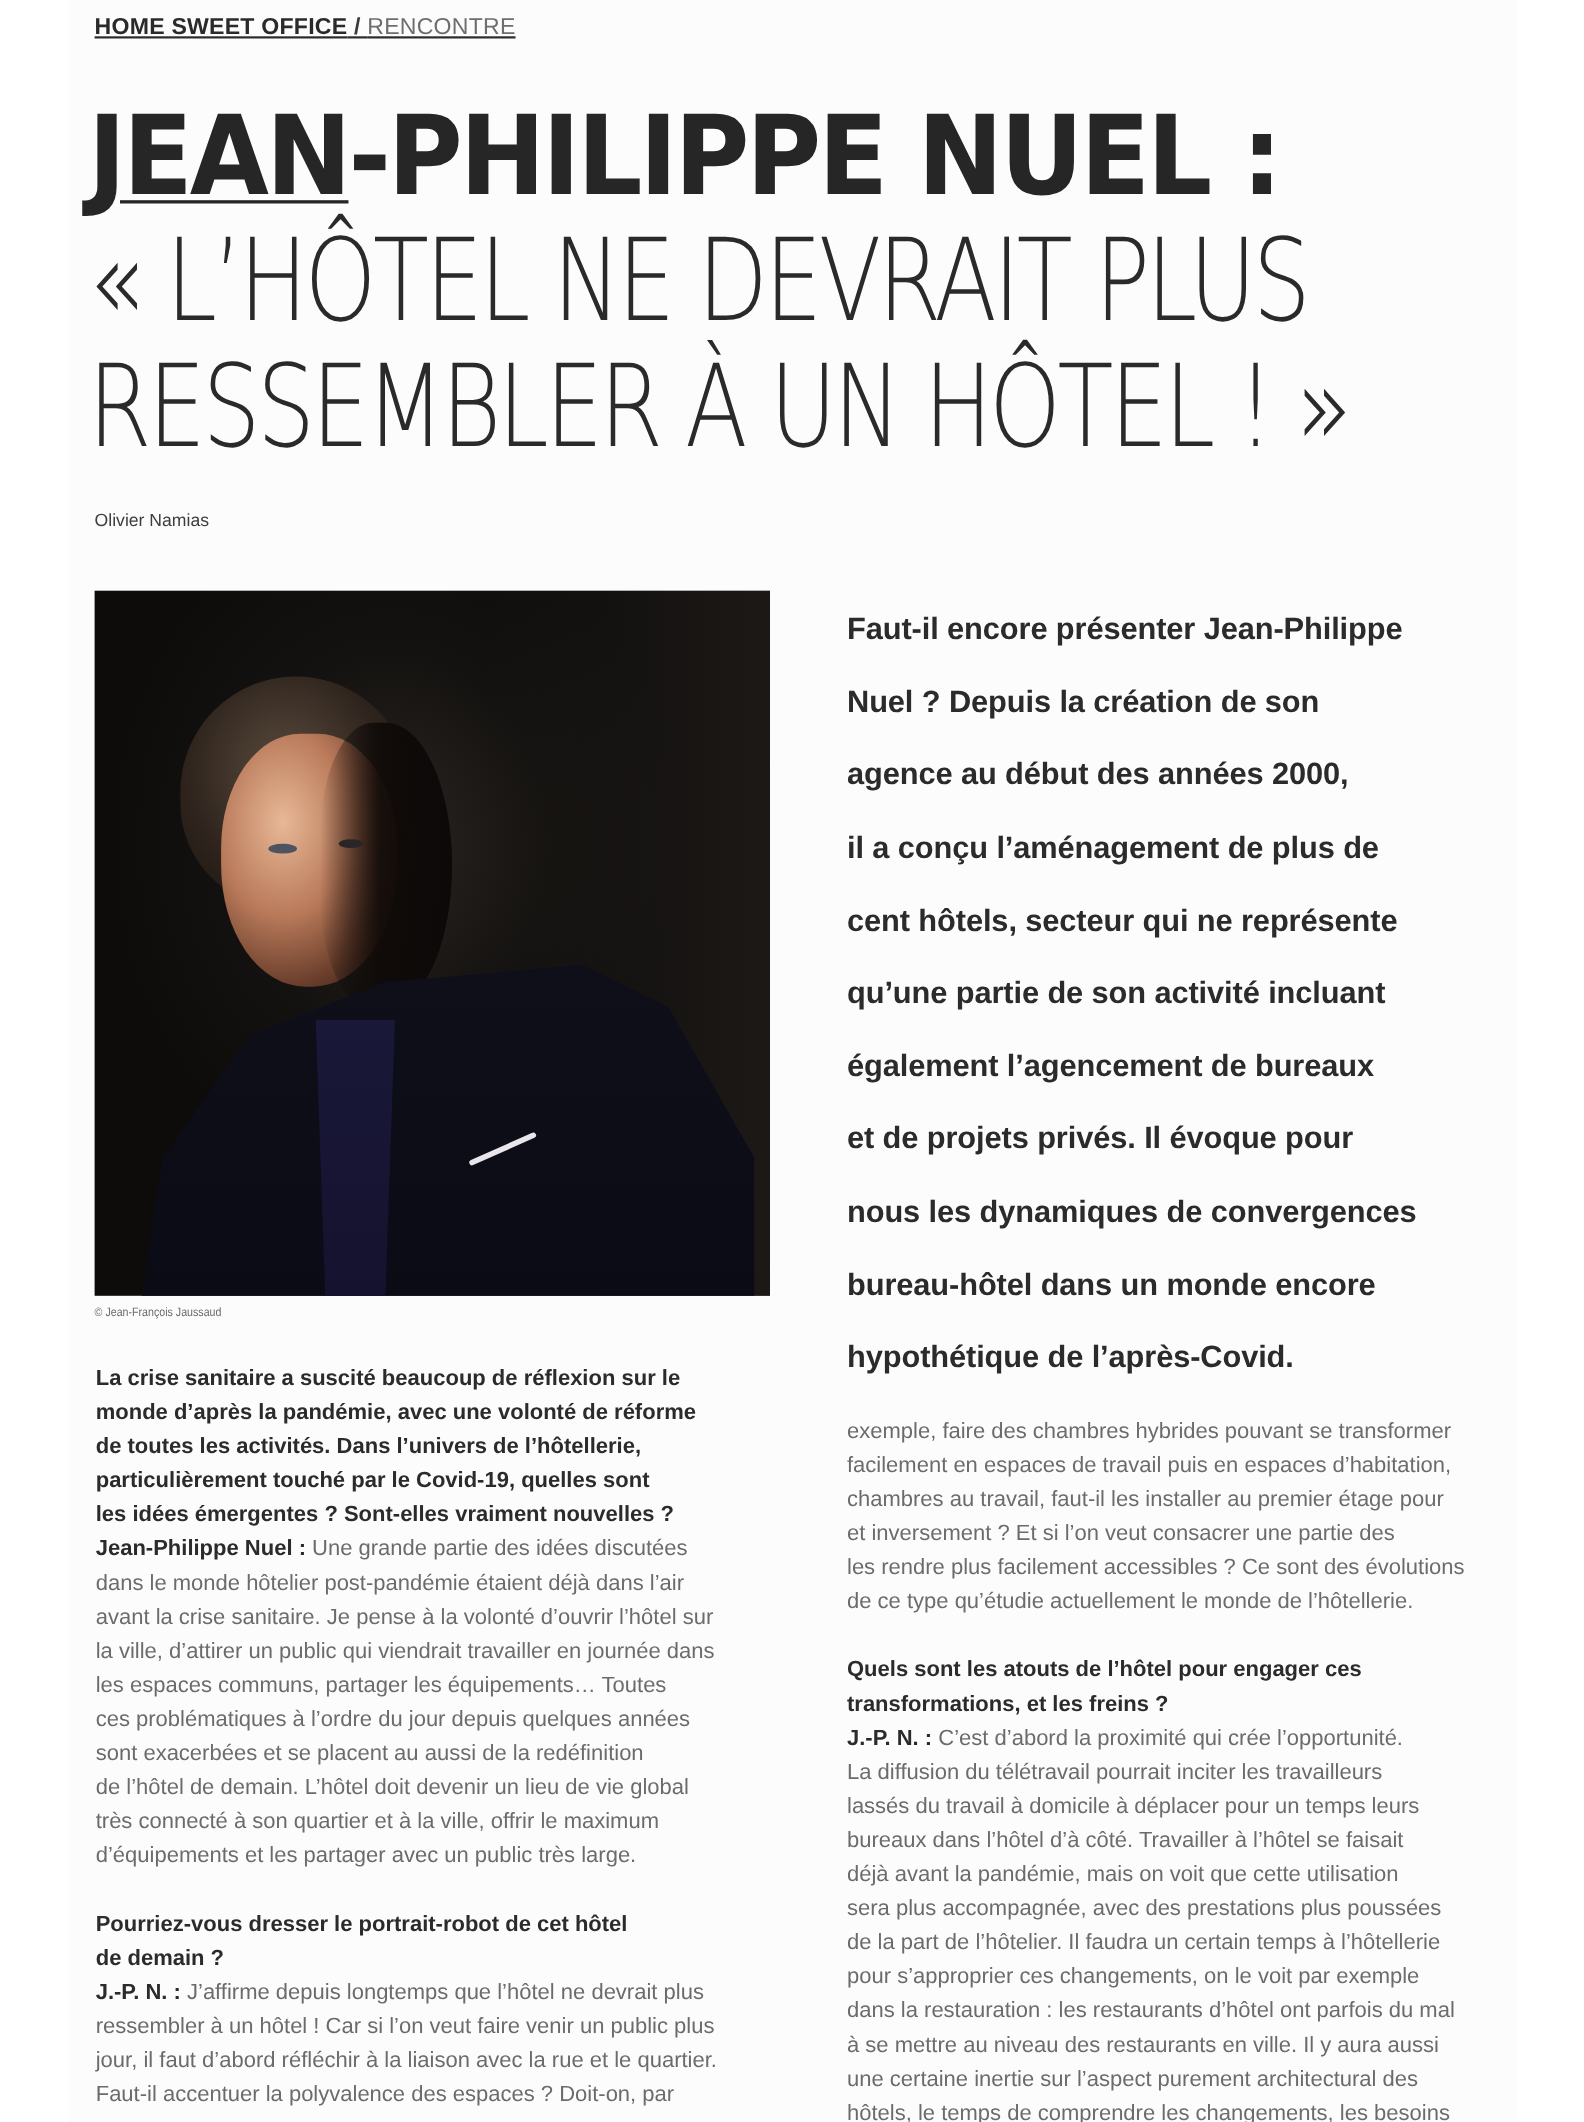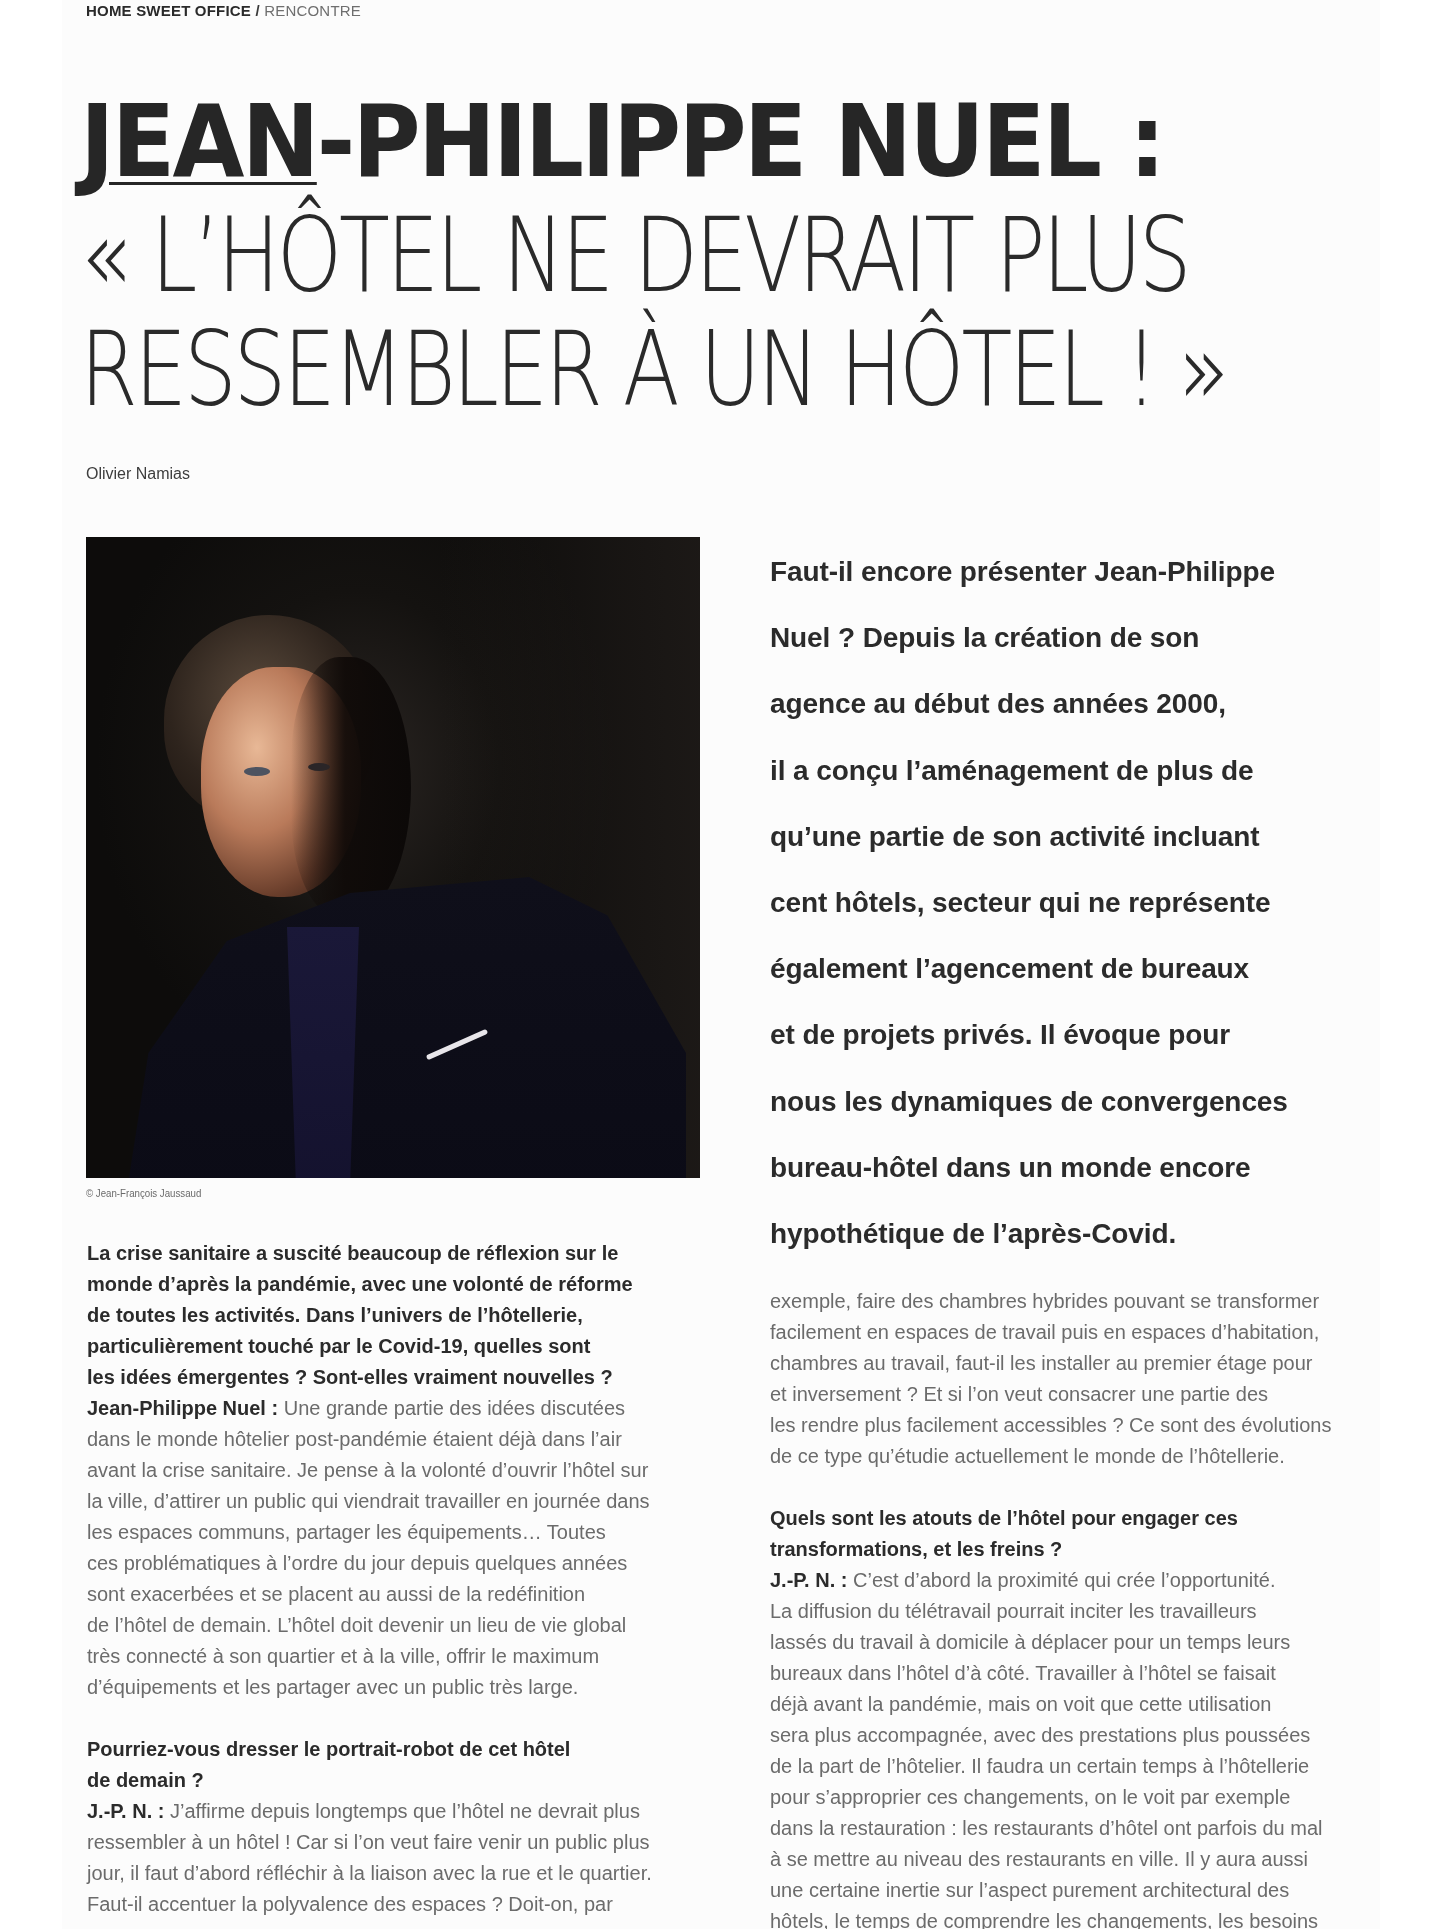--- a/index.html
+++ b/index.html
@@ -4,21 +4,21 @@
 <style>
   html, body { margin: 0; padding: 0; }
   body {
     width: 1440px; height: 1929px; background: #ffffff; position: relative; overflow: hidden;
     font-family: "Liberation Sans", sans-serif; color: #2b2b2b;
   }
   .page {
     position: absolute; left: 62px; top: 0; width: 1318px; height: 1929px; background: #fcfcfc;
   }
   .kicker {
-    position: absolute; left: 86px; top: 2px; font-size: 15px; letter-spacing: 0.2px; white-space: nowrap;
+    position: absolute; left: 86px; top: 13px; font-size: 21px; letter-spacing: 0.2px; white-space: nowrap; text-decoration: underline;
   }
   .kicker .section { font-weight: bold; color: #2a2a2a; }
   .kicker .sep { font-weight: bold; color: #3a3a3a; }
   .kicker .sub { font-weight: normal; color: #6e6e6e; }
 
   .title { position: absolute; left: 80px; top: 86px; width: 1300px; white-space: nowrap; }
   .title .l1 {
     font-family: "DejaVu Sans", sans-serif; font-weight: bold; font-size: 100px; line-height: 112px;
     color: #262626; letter-spacing: -3px; transform: scaleX(0.93); transform-origin: left; height: 112px;
   }
@@ -113,22 +113,22 @@
   <div class="shirt"></div>
   <div class="ps"></div>
 </div>
 <div class="caption">© Jean-François Jaussaud</div>
 
 <div class="intro">
   <span class="line">Faut-il encore présenter Jean-Philippe</span>
   <span class="line">Nuel ? Depuis la création de son</span>
   <span class="line">agence au début des années 2000,</span>
   <span class="line">il a conçu l’aménagement de plus de</span>
+  <span class="line">cent hôtels, secteur qui ne représente</span>
   <span class="line">qu’une partie de son activité incluant</span>
-  <span class="line">cent hôtels, secteur qui ne représente</span>
   <span class="line">également l’agencement de bureaux</span>
   <span class="line">et de projets privés. Il évoque pour</span>
   <span class="line">nous les dynamiques de convergences</span>
   <span class="line">bureau-hôtel dans un monde encore</span>
   <span class="line">hypothétique de l’après-Covid.</span>
 </div>
 
 <div class="col left">
   <div class="q">
     <span class="line">La crise sanitaire a suscité beaucoup de réflexion sur le</span>

